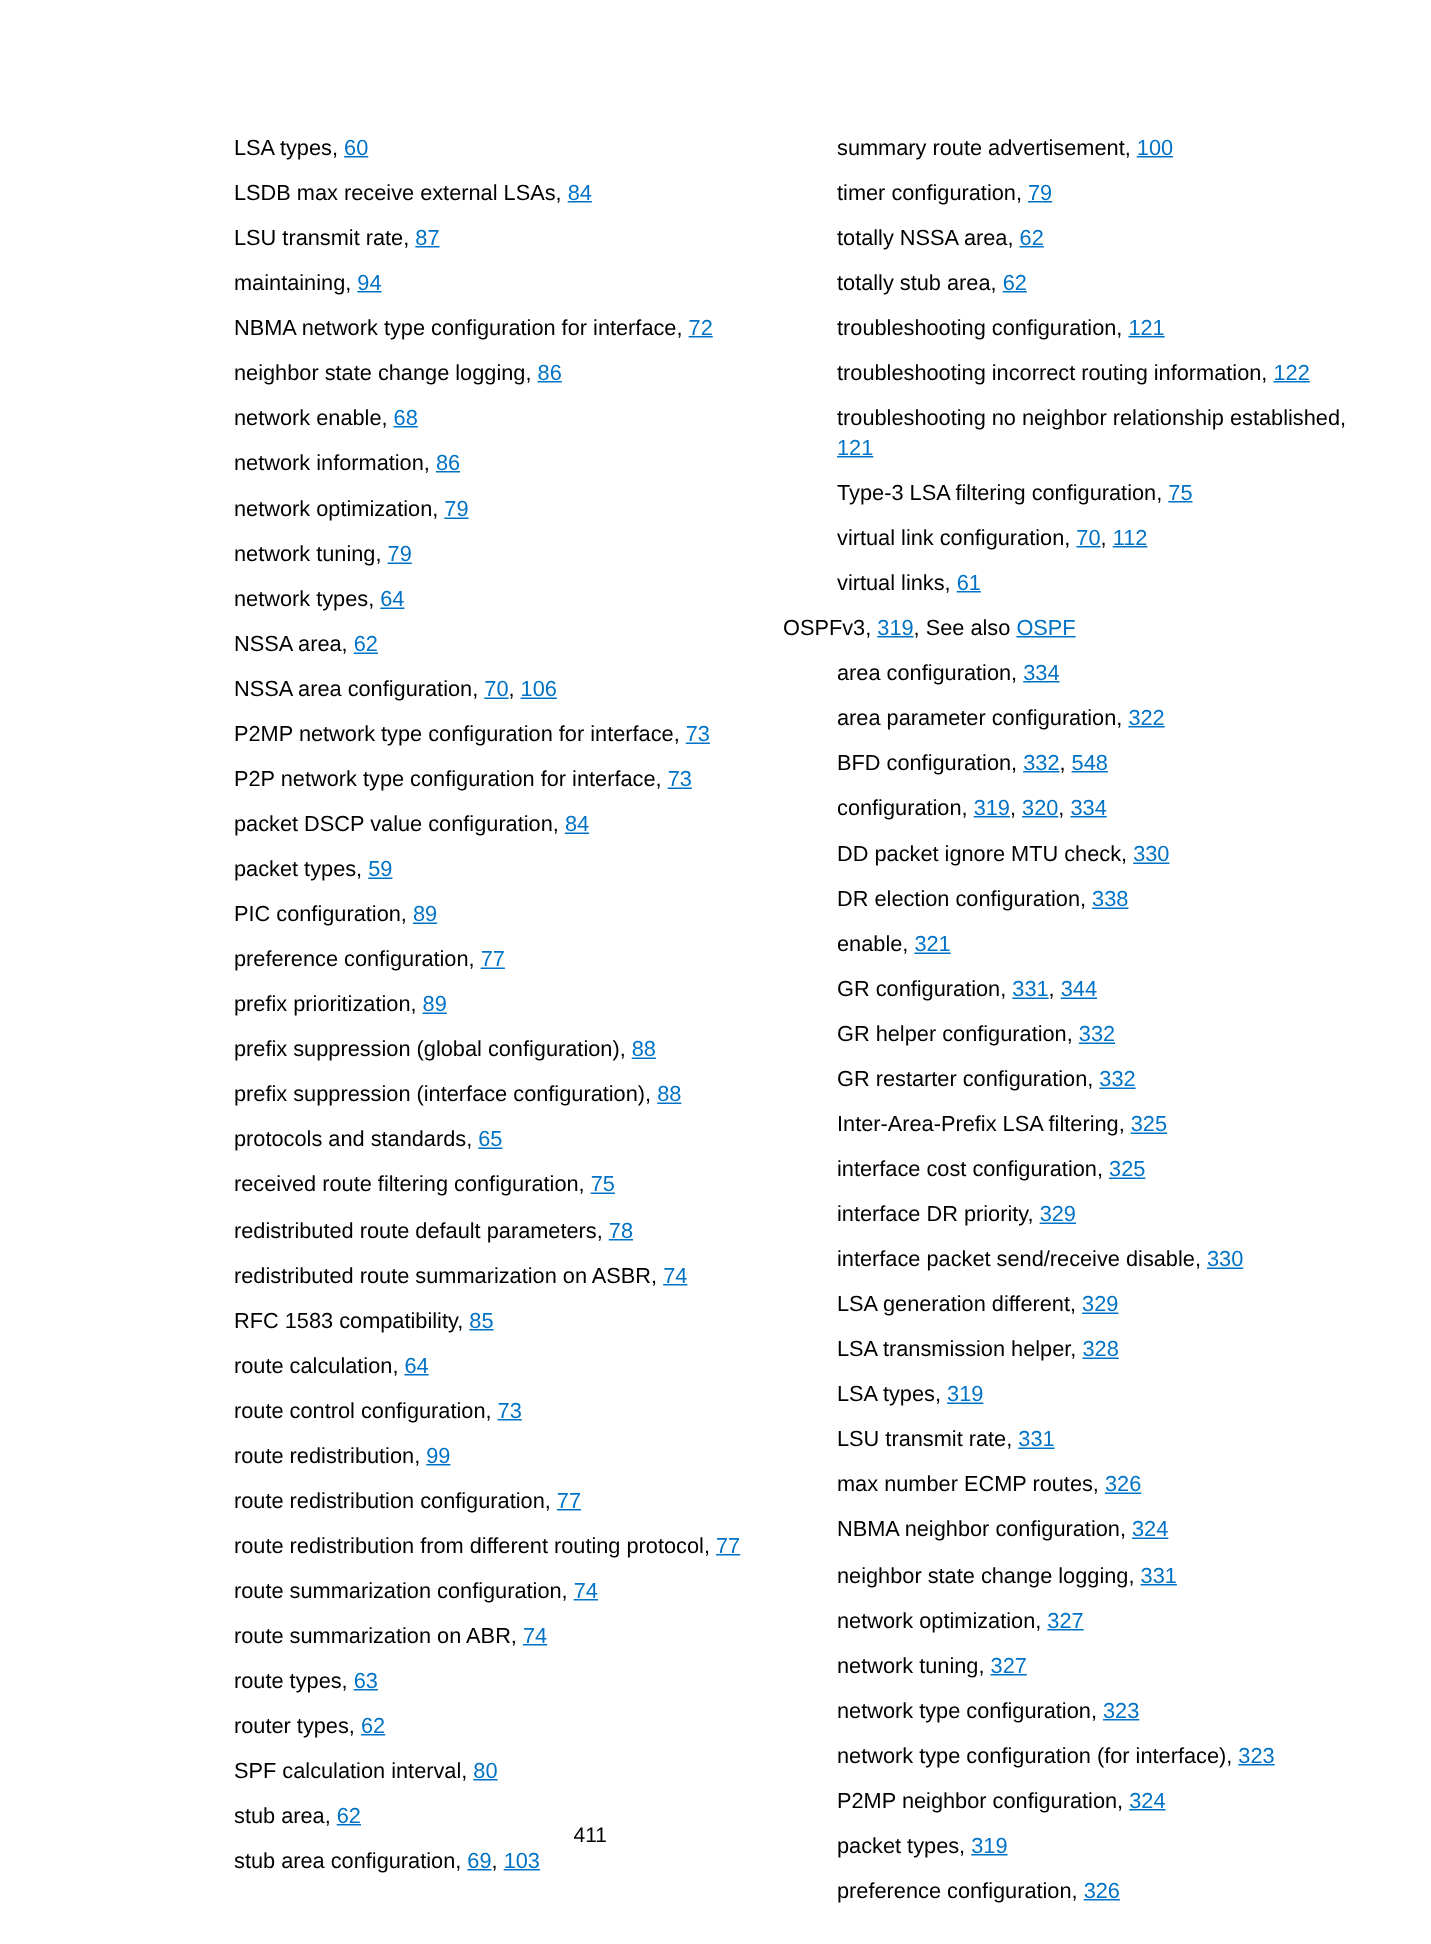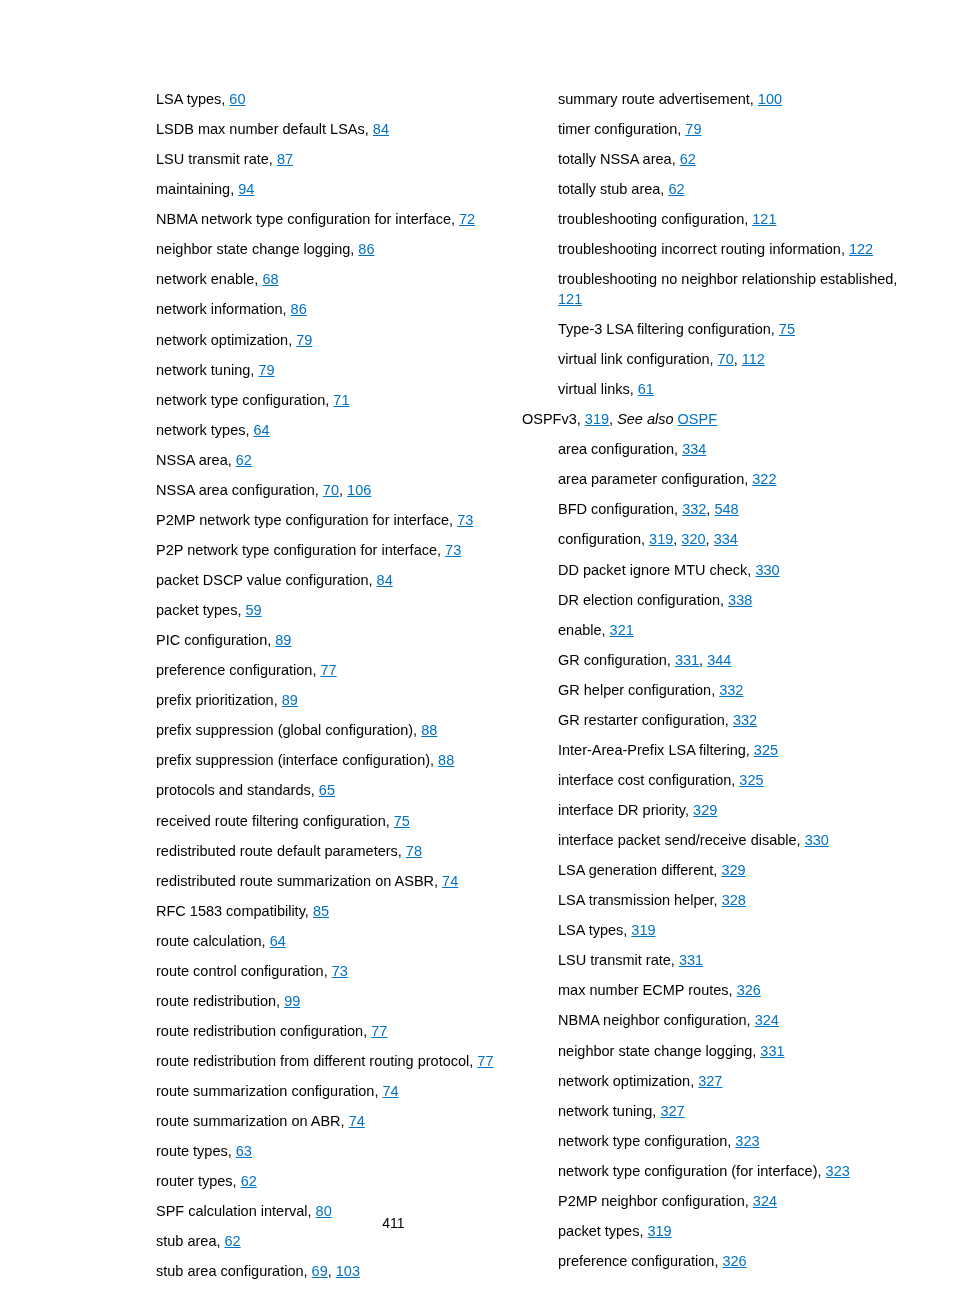--- a/index.html
+++ b/index.html
@@ -27,45 +27,44 @@
   .entry {
     margin-bottom: 10.5px;
     line-height: 1.35;
   }
   .indent1 { padding-left: 36px; }
   .topic { padding-left: 0; }
   a.pg {
     color: #0072c6;
     text-decoration: underline;
   }
-  .italic { font-style: italic; }
+  .italic { }
   .footer {
     position: absolute;
     width: 787px;
     top: 1215px;
     text-align: center;
     font-size: 14px;
   }
 </style>
 </head>
 <body>
 
 <div class="page">
   <div class="col col-left" id="col-left">
       <div class="entry indent1"><span>LSA types, </span><a href="#" class="pg">60</a></div>
-      <div class="entry indent1"><span>LSDB max number default LSAs, </span><a href="#" class="pg">84</a></div>
+      <div class="entry indent1"><span>LSDB max receive external LSAs, </span><a href="#" class="pg">84</a></div>
       <div class="entry indent1"><span>LSU transmit rate, </span><a href="#" class="pg">87</a></div>
       <div class="entry indent1"><span>maintaining, </span><a href="#" class="pg">94</a></div>
       <div class="entry indent1"><span>NBMA network type configuration for interface, </span><a href="#" class="pg">72</a></div>
       <div class="entry indent1"><span>neighbor state change logging, </span><a href="#" class="pg">86</a></div>
       <div class="entry indent1"><span>network enable, </span><a href="#" class="pg">68</a></div>
       <div class="entry indent1"><span>network information, </span><a href="#" class="pg">86</a></div>
       <div class="entry indent1"><span>network optimization, </span><a href="#" class="pg">79</a></div>
       <div class="entry indent1"><span>network tuning, </span><a href="#" class="pg">79</a></div>
-      <div class="entry indent1"><span>network type configuration, </span><a href="#" class="pg">71</a></div>
       <div class="entry indent1"><span>network types, </span><a href="#" class="pg">64</a></div>
       <div class="entry indent1"><span>NSSA area, </span><a href="#" class="pg">62</a></div>
       <div class="entry indent1"><span>NSSA area configuration, </span><a href="#" class="pg">70</a><span>, </span><a href="#" class="pg">106</a></div>
       <div class="entry indent1"><span>P2MP network type configuration for interface, </span><a href="#" class="pg">73</a></div>
       <div class="entry indent1"><span>P2P network type configuration for interface, </span><a href="#" class="pg">73</a></div>
       <div class="entry indent1"><span>packet DSCP value configuration, </span><a href="#" class="pg">84</a></div>
       <div class="entry indent1"><span>packet types, </span><a href="#" class="pg">59</a></div>
       <div class="entry indent1"><span>PIC configuration, </span><a href="#" class="pg">89</a></div>
       <div class="entry indent1"><span>preference configuration, </span><a href="#" class="pg">77</a></div>
       <div class="entry indent1"><span>prefix prioritization, </span><a href="#" class="pg">89</a></div>

